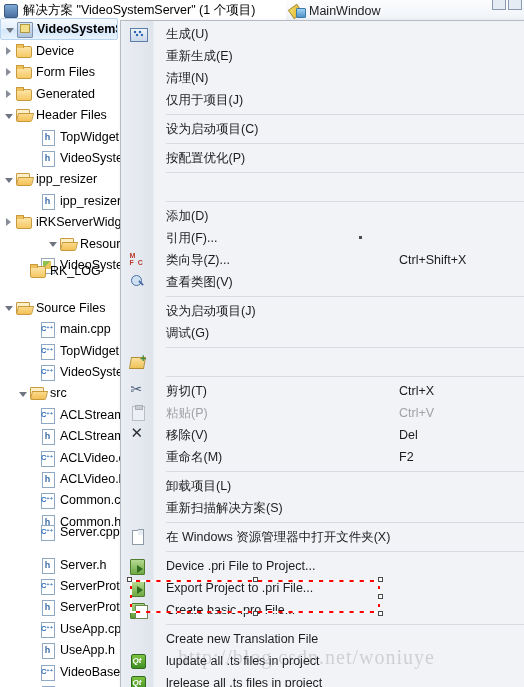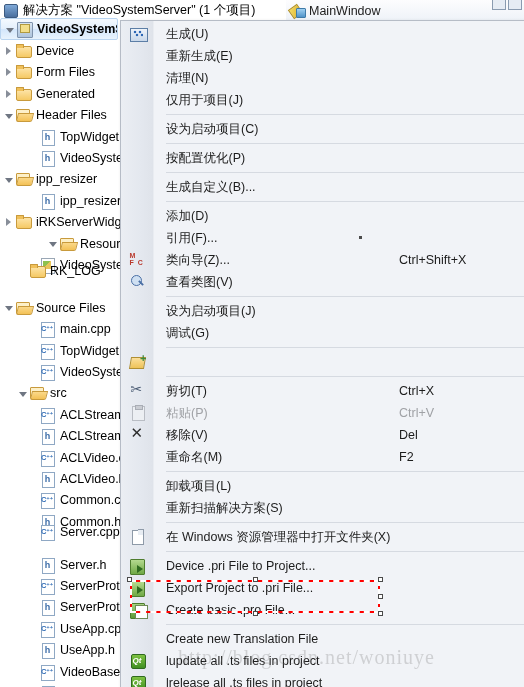--- a/index.html
+++ b/index.html
@@ -767,21 +767,20 @@
           <span class="mi-label">设为启动项目(C)</span>
         </div>
         <div class="msep"></div>
         <div class="mi">
           <span class="mi-icon"></span>
           <span class="mi-label">按配置优化(P)</span>
         </div>
         <div class="msep"></div>
         <div class="mi">
           <span class="mi-icon"></span>
-          <span class="mi-label">生成自定义(B)...</span>
         </div>
         <div class="msep"></div>
         <div class="mi">
           <span class="mi-icon"></span>
           <span class="mi-label">添加(D)</span>
         </div>
         <div class="mi">
           <span class="mi-icon"></span>
           <span class="mi-label">引用(F)...</span>
         </div>

